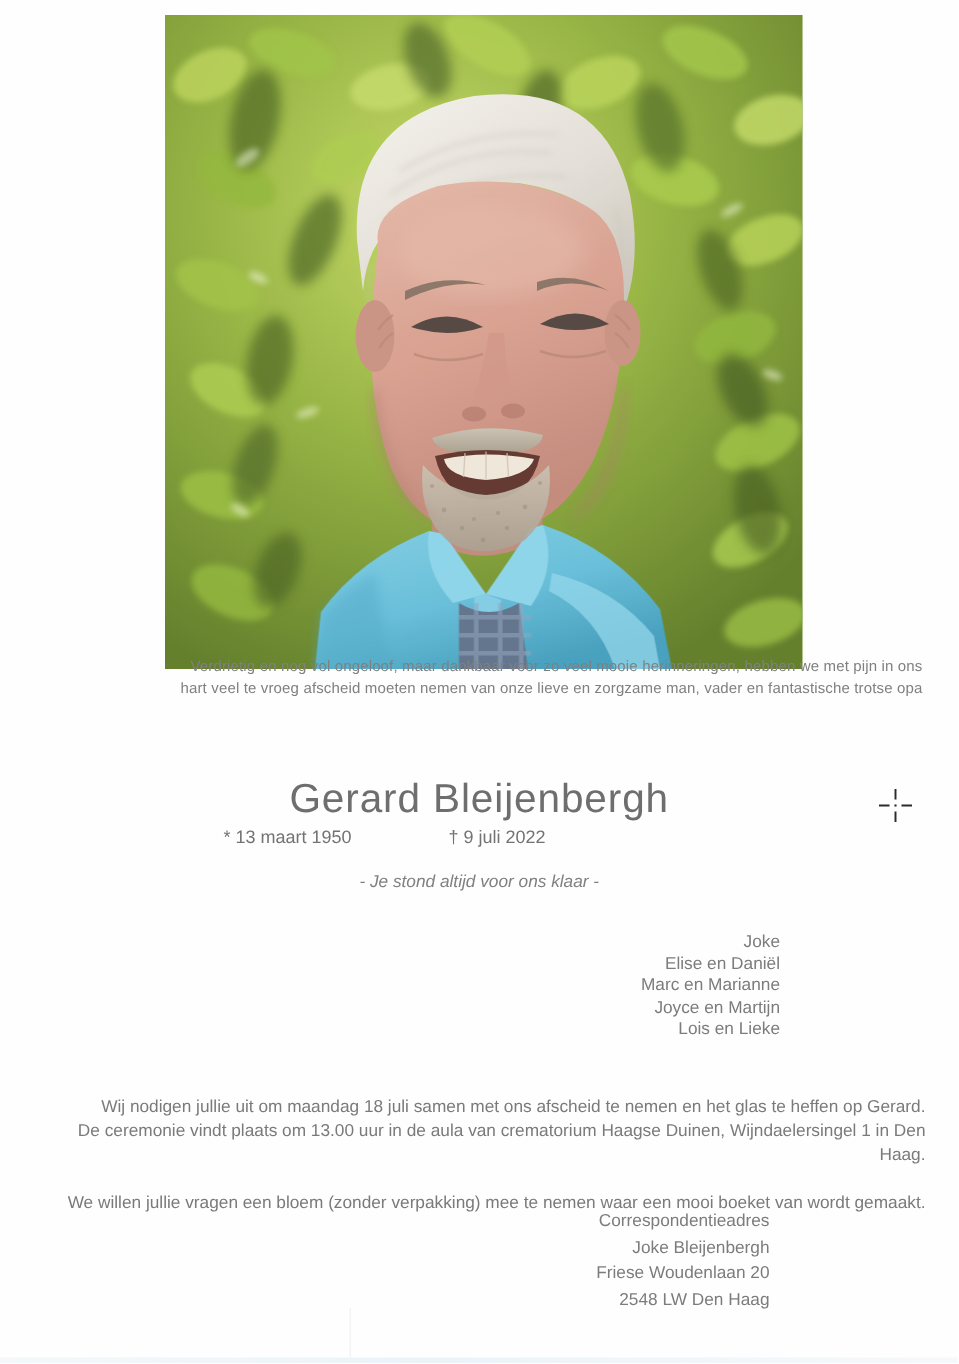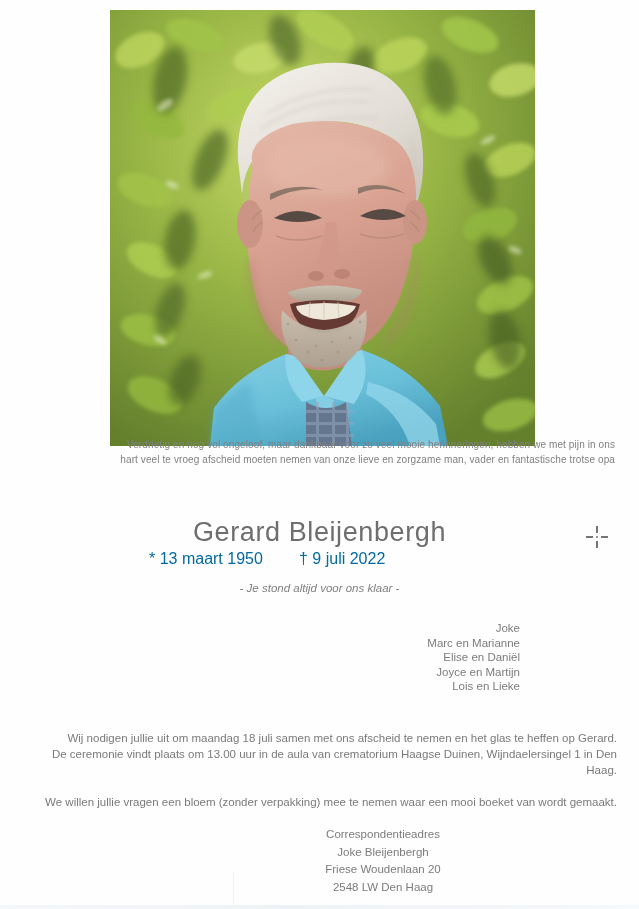--- a/index.html
+++ b/index.html
@@ -61,23 +61,23 @@
     font-weight: 400;
     letter-spacing: 0.6px;
     color: #6e6e6e;
   }
 
   #dates-row {
     left: 0;
     top: 550px;
     width: 598px;
     text-align: center;
-    font-size: 16px;
+    font-size: 12px;
     line-height: 17px;
-    color: #0369a1;
+    color: #737373;
   }
   #dates-row .d-birth { display: inline-block; width: 150px; text-align: left; }
   #dates-row .d-death { display: inline-block; width: 150px; text-align: left; }
 
   #motto {
     left: 0;
     top: 580px;
     width: 639px;
     text-align: center;
     font-size: 11.5px;
@@ -106,23 +106,22 @@
     color: #7a7a7a;
   }
   #invitation .para-gap { height: 16px; }
 
   #correspondence {
     left: 253px;
     top: 806px;
     width: 260px;
     font-size: 11.5px;
     line-height: 17.5px;
-    text-align: center;
+    text-align: right;
     color: #7c7c7c;
-    margin-top: 20px;
   }
 
   
   #crop-mark {
     position: absolute;
     left: 586px;
     top: 526px;
     width: 22px;
     height: 22px;
   }
@@ -337,22 +336,22 @@
   <div class="tx" id="deceased-name">Gerard Bleijenbergh</div>
 
   <div class="tx" id="dates-row">
     <span class="d-birth">* 13 maart 1950</span><span class="d-death">† 9 juli 2022</span>
   </div>
 
   <div class="tx" id="motto">- Je stond altijd voor ons klaar -</div>
 
   <div class="tx" id="family-names">
     <div>Joke</div>
+    <div>Elise en Daniël</div>
     <div>Marc en Marianne</div>
-    <div>Elise en Daniël</div>
     <div>Joyce en Martijn</div>
     <div>Lois en Lieke</div>
   </div>
 
   <div class="tx" id="invitation">
     <div>Wij nodigen jullie uit om maandag 18 juli samen met ons afscheid te nemen en het glas te heffen op Gerard.</div>
     <div>De ceremonie vindt plaats om 13.00 uur in de aula van crematorium Haagse Duinen, Wijndaelersingel 1 in Den Haag.</div>
     <div class="para-gap"></div>
     <div>We willen jullie vragen een bloem (zonder verpakking) mee te nemen waar een mooi boeket van wordt gemaakt.</div>
   </div>

